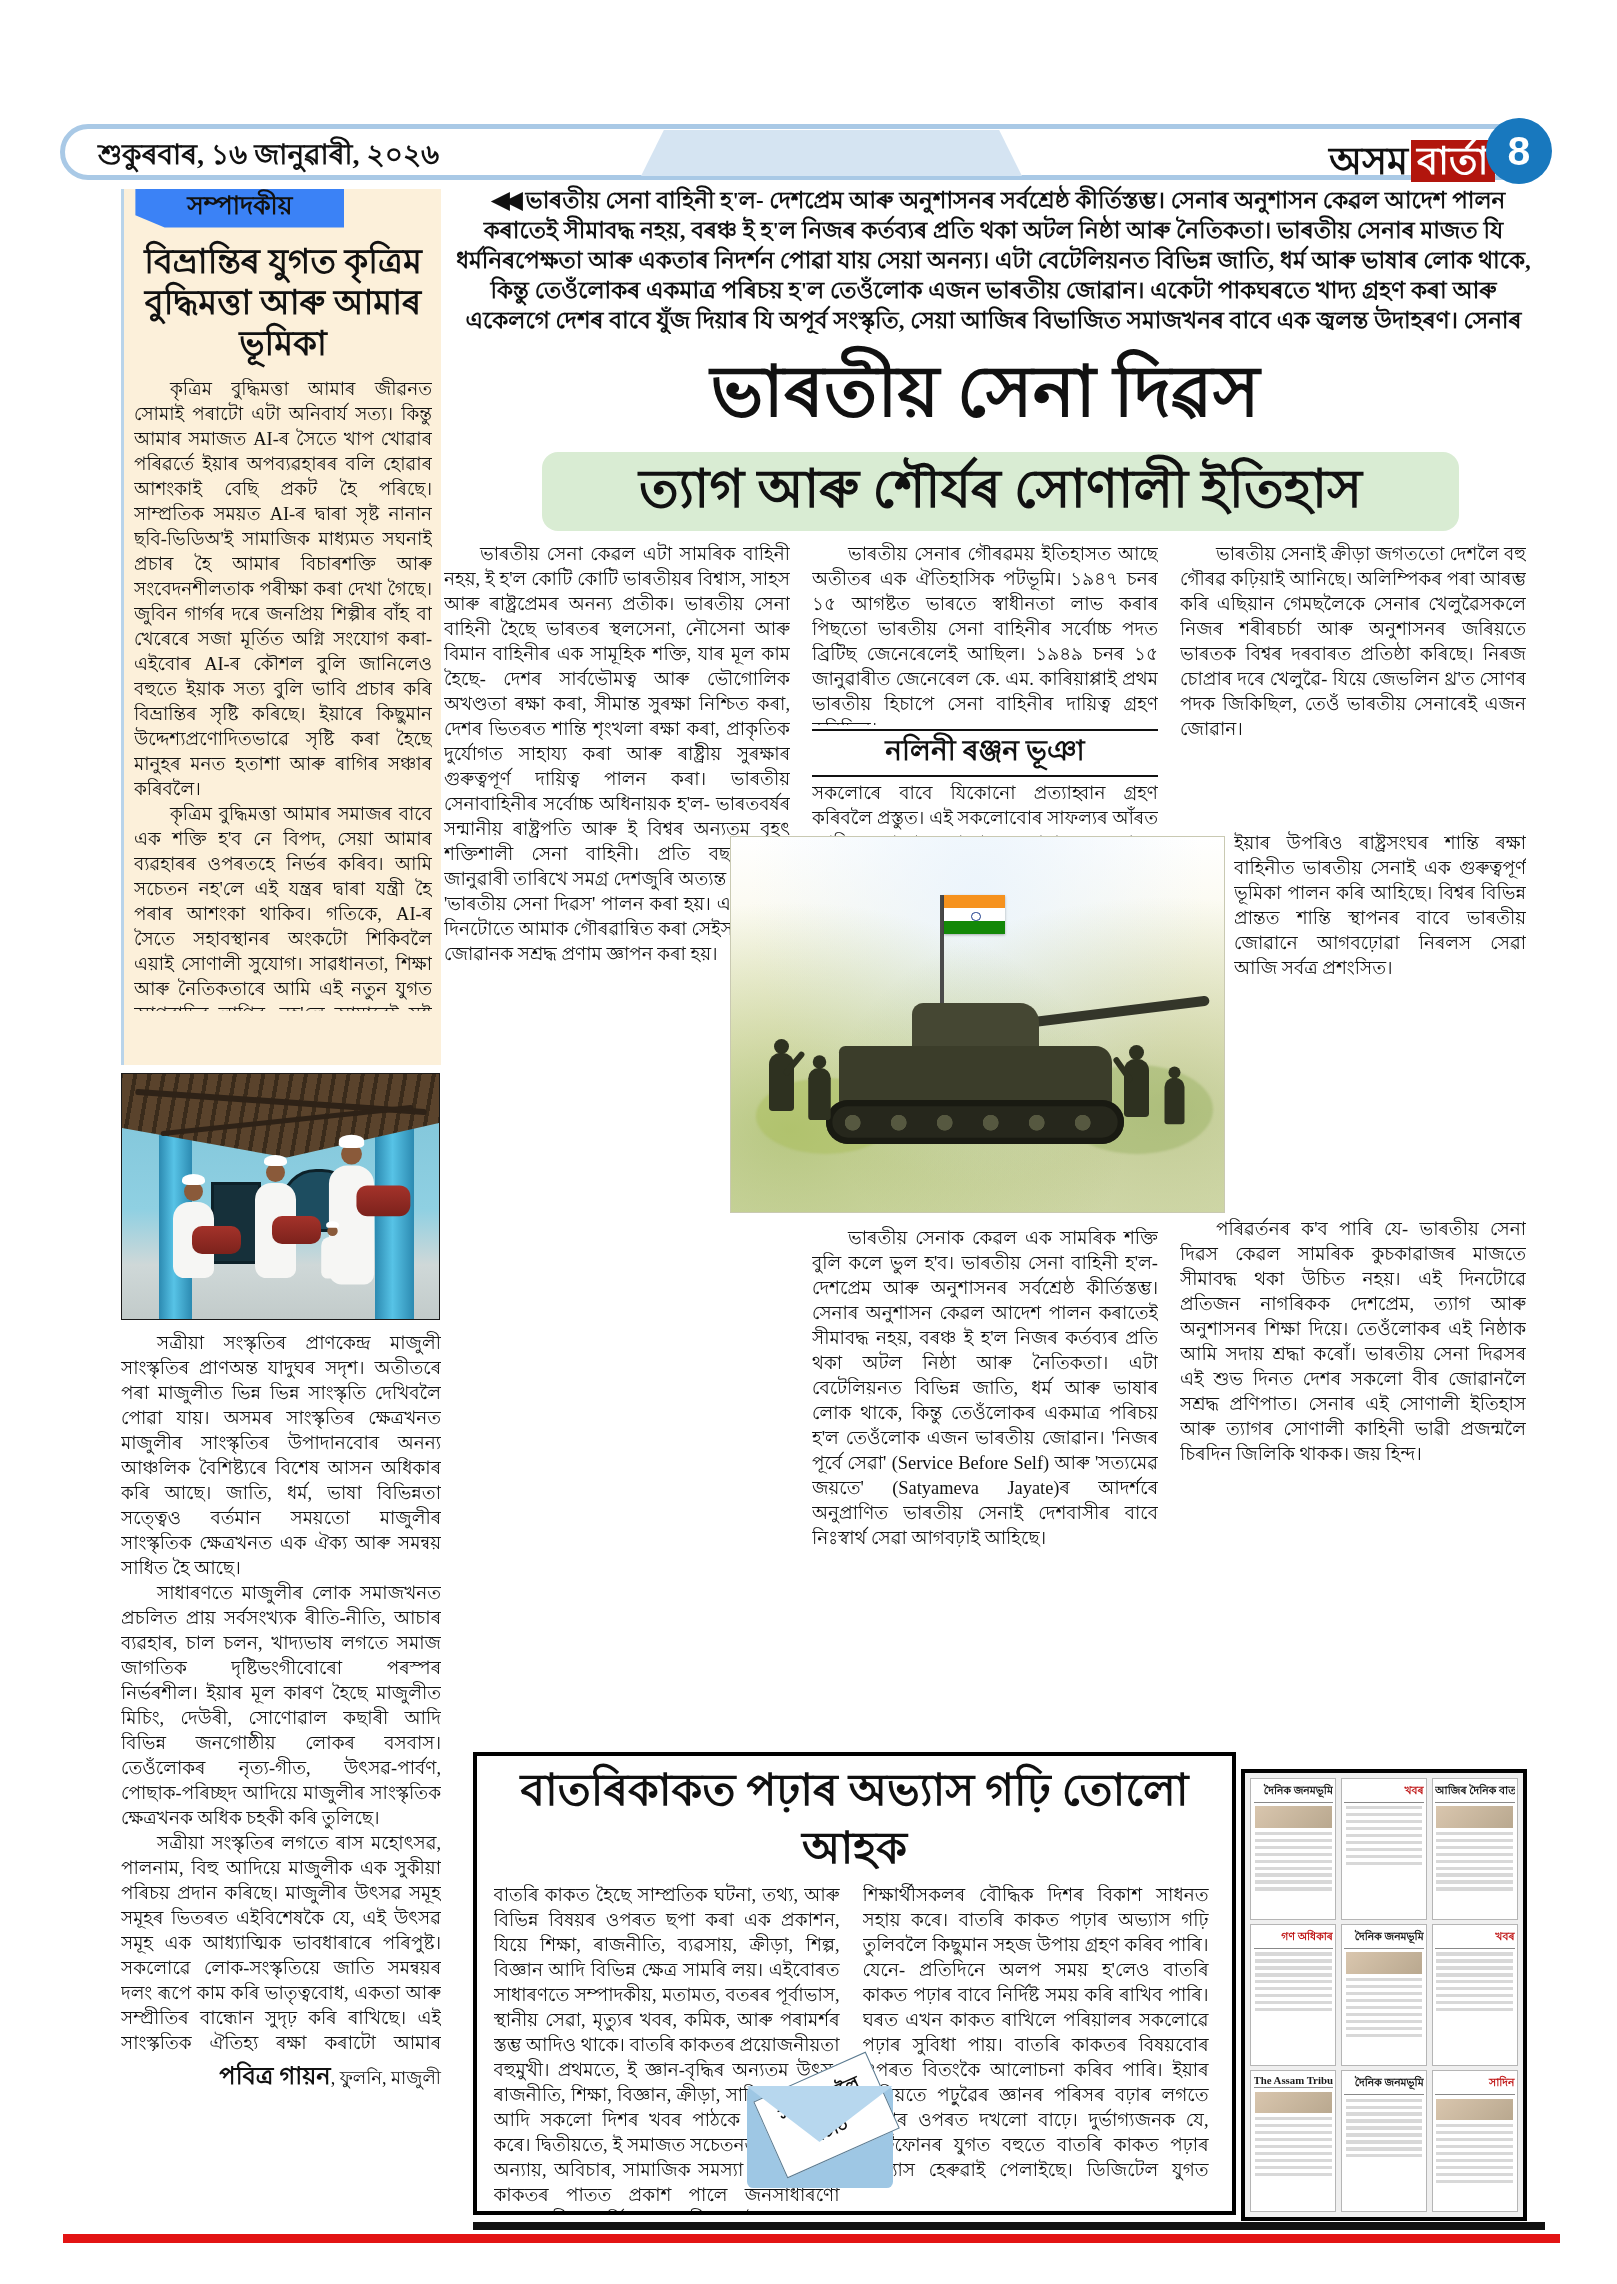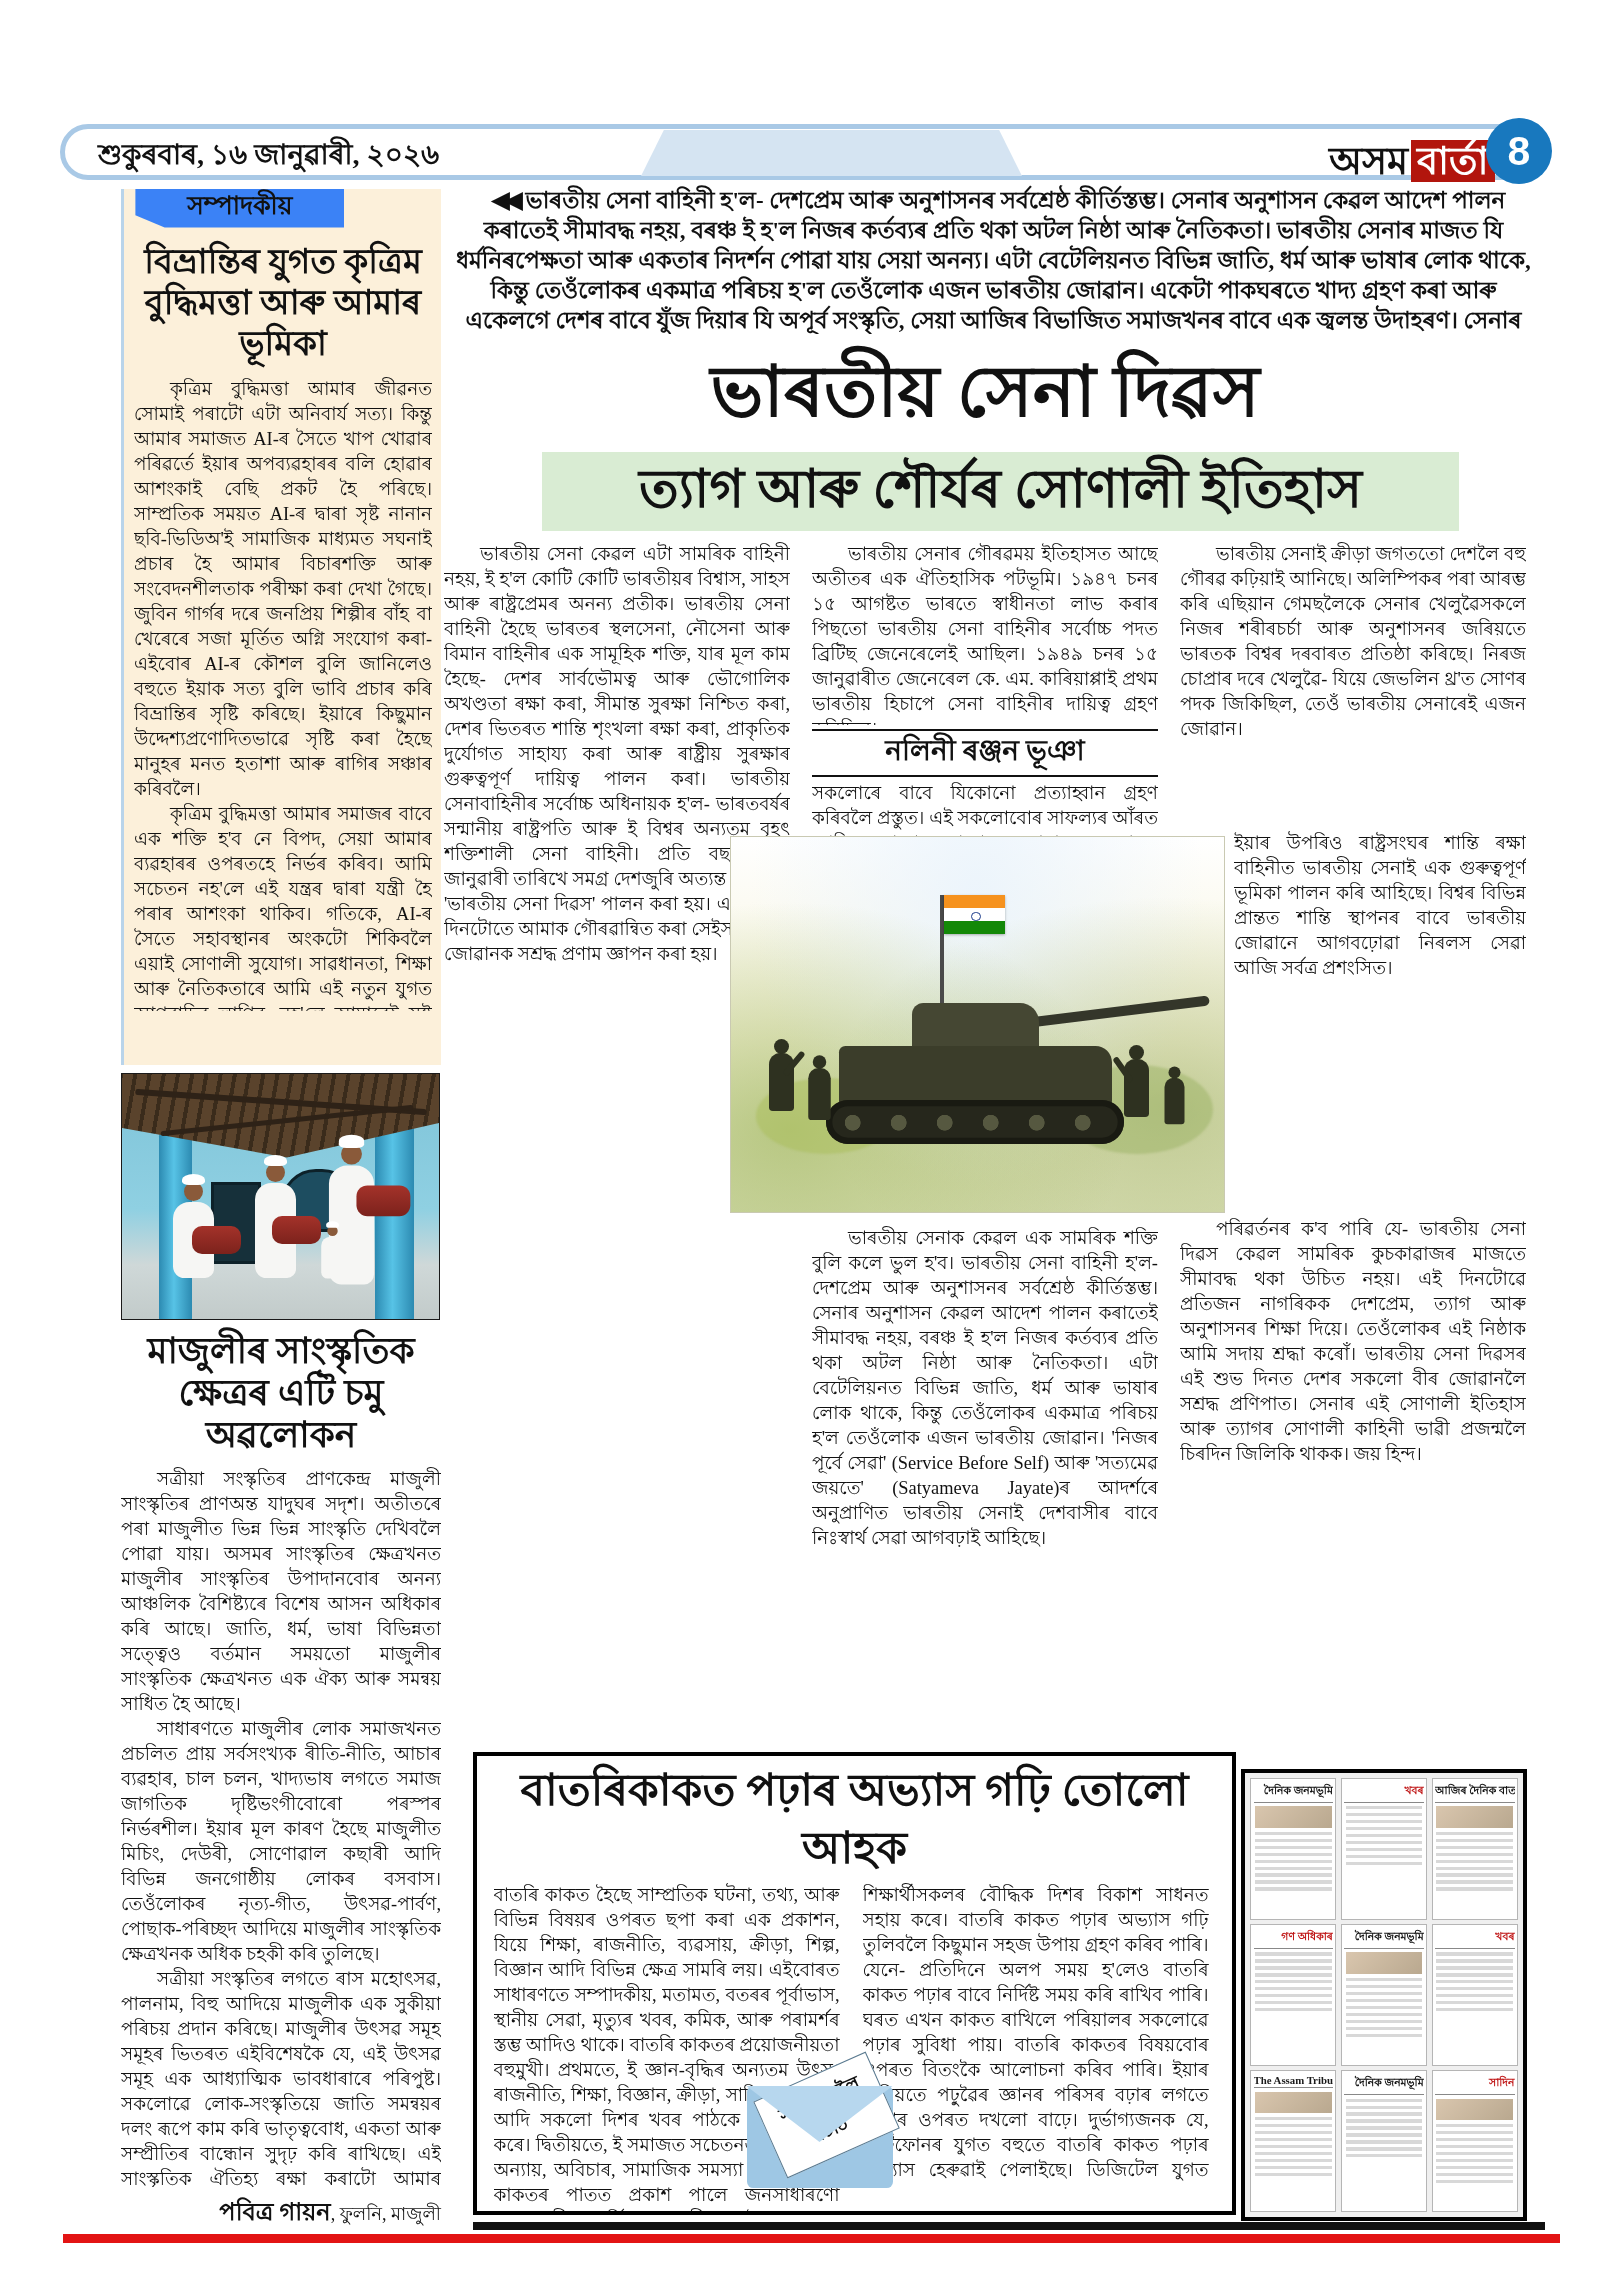--- a/index.html
+++ b/index.html
@@ -56,21 +56,21 @@
 
   #majuli-title{margin-top:10px;text-align:center;font-size:36px;line-height:42px;font-weight:bold;}
   #majuli-body{margin-top:11.4px;height:720px;overflow:hidden;}
   #majuli-byline{margin-top:6.3px;text-align:right;font-size:18px;}
   #majuli-byline b{font-size:24px;}
 
   
   #army-head{position:absolute;left:444px;top:338px;width:1082px;text-align:center;
     font-size:71px;font-weight:bold;line-height:108px;}
   #army-sub{position:absolute;left:542px;top:452px;width:917px;height:79px;background:#d9ecd3;
-    display:flex;align-items:center;justify-content:center;font-size:53px;font-weight:bold;}
+    display:flex;align-items:center;justify-content:center;font-size:53px;font-weight:bold;border-radius:16px;}
   #army-cols{position:absolute;left:444px;top:542px;width:1082px;height:1201px;display:flex;gap:22px;}
   .acol{width:346px;overflow:hidden;}
   .c2a{height:183px;overflow:hidden;}
   #army-byline{height:44px;border-top:2.5px solid #111;border-bottom:2.5px solid #111;margin:3.8px 0;
     display:flex;align-items:center;justify-content:center;font-size:28px;font-weight:bold;}
   .c2b{height:57px;overflow:hidden;}
   .c2sp{height:388px;}
   .c2c{height:495px;overflow:hidden;}
   .c3a{height:289px;overflow:hidden;}
   .c3b{height:386px;overflow:hidden;margin-left:54px;}
@@ -180,21 +180,20 @@
         <div class="fig-head"></div>
         <div class="fig-body" style="height:108px;"></div>
         <div class="drum" style="left:25px;top:38px;"></div>
       </div>
       <div class="figure" style="left:190px;top:130px;transform:scale(0.55);">
         <div class="fig-head"></div>
         <div class="fig-body"></div>
       </div>
     </div>
 
-    <div id="majuli-title">মাজুলীৰ সাংস্কৃতিক ক্ষেত্ৰৰ এটি চমু অৱলোকন</div>
     <div id="majuli-body" class="body-txt">
       <p>সত্ৰীয়া সংস্কৃতিৰ প্ৰাণকেন্দ্ৰ মাজুলী সাংস্কৃতিৰ প্ৰাণঅন্ত যাদুঘৰ সদৃশ। অতীতৰে পৰা মাজুলীত ভিন্ন ভিন্ন সাংস্কৃতি দেখিবলৈ পোৱা যায়। অসমৰ সাংস্কৃতিৰ ক্ষেত্ৰখনত মাজুলীৰ সাংস্কৃতিৰ উপাদানবোৰ অনন্য আঞ্চলিক বৈশিষ্ট্যৰে বিশেষ আসন অধিকাৰ কৰি আছে। জাতি, ধৰ্ম, ভাষা বিভিন্নতা সত্ত্বেও বৰ্তমান সময়তো মাজুলীৰ সাংস্কৃতিক ক্ষেত্ৰখনত এক ঐক্য আৰু সমন্বয় সাধিত হৈ আছে।</p>
       <p>সাধাৰণতে মাজুলীৰ লোক সমাজখনত প্ৰচলিত প্ৰায় সৰ্বসংখ্যক ৰীতি-নীতি, আচাৰ ব্যৱহাৰ, চাল চলন, খাদ্যভাষ লগতে সমাজ জাগতিক দৃষ্টিভংগীবোৰো পৰস্পৰ নিৰ্ভৰশীল। ইয়াৰ মূল কাৰণ হৈছে মাজুলীত মিচিং, দেউৰী, সোণোৱাল কছাৰী আদি বিভিন্ন জনগোষ্ঠীয় লোকৰ বসবাস। তেওঁলোকৰ নৃত্য-গীত, উৎসৱ-পাৰ্বণ, পোছাক-পৰিচ্ছদ আদিয়ে মাজুলীৰ সাংস্কৃতিক ক্ষেত্ৰখনক অধিক চহকী কৰি তুলিছে।</p>
       <p>সত্ৰীয়া সংস্কৃতিৰ লগতে ৰাস মহোৎসৱ, পালনাম, বিহু আদিয়ে মাজুলীক এক সুকীয়া পৰিচয় প্ৰদান কৰিছে। মাজুলীৰ উৎসৱ সমূহ সমূহৰ ভিতৰত এইবিশেষকৈ যে, এই উৎসৱ সমূহ এক আধ্যাত্মিক ভাবধাৰাৰে পৰিপুষ্ট। সকলোৱে লোক-সংস্কৃতিয়ে জাতি সমন্বয়ৰ দলং ৰূপে কাম কৰি ভাতৃত্ববোধ, একতা আৰু সম্প্ৰীতিৰ বান্ধোন সুদৃঢ় কৰি ৰাখিছে। এই সাংস্কৃতিক ঐতিহ্য ৰক্ষা কৰাটো আমাৰ সকলোৰে দায়িত্ব।</p>
     </div>
     <div id="majuli-byline">
       <b>পবিত্ৰ গায়ন</b><span>, ফুলনি, মাজুলী</span>
     </div>
   </div>
 

